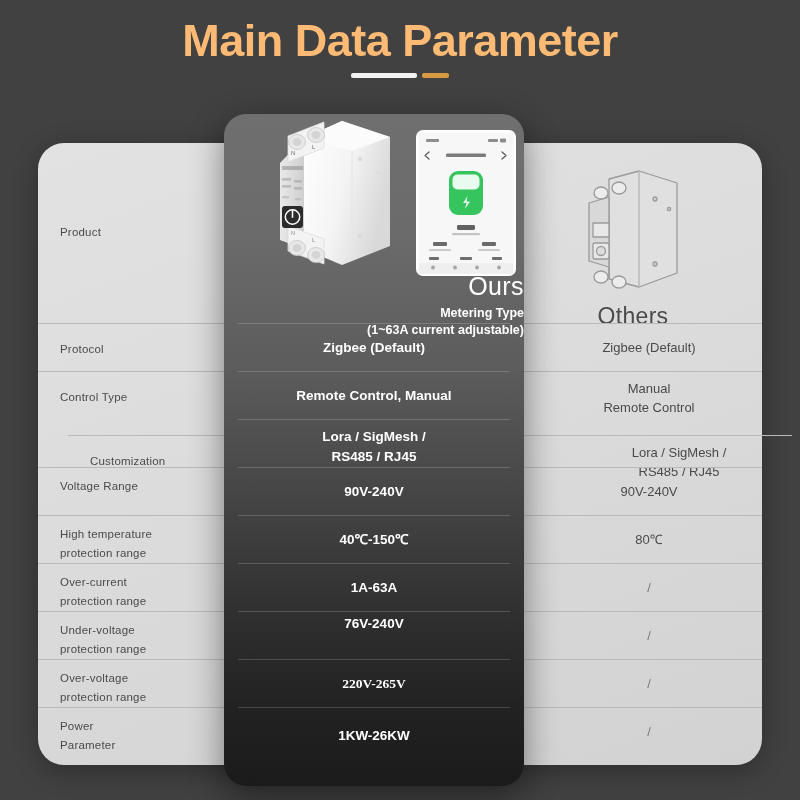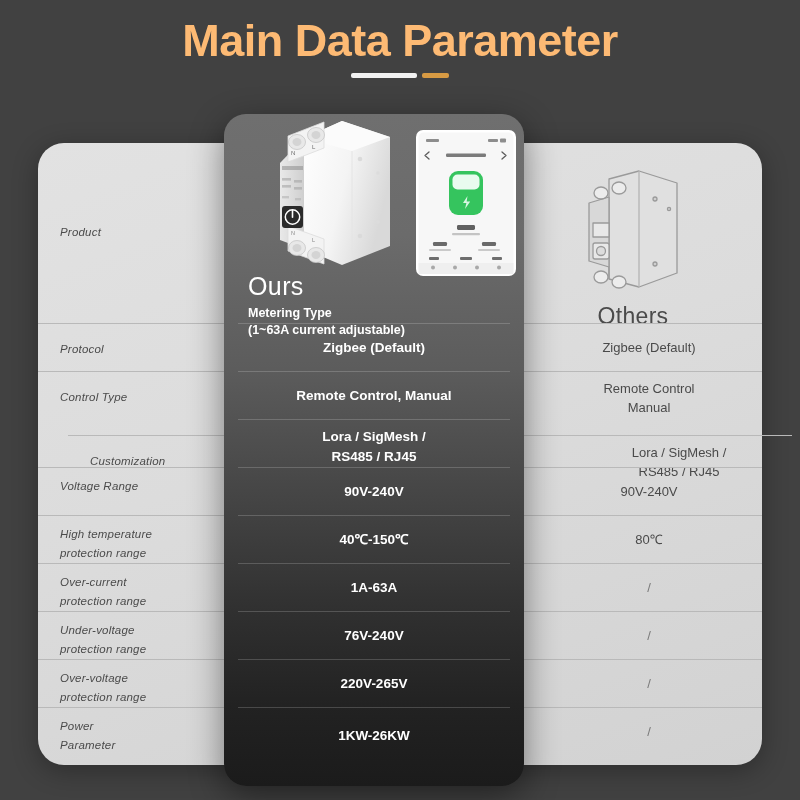--- a/index.html
+++ b/index.html
@@ -49,21 +49,20 @@
   .row:first-child { border-top:none; }
 
   .row-label {
     position:absolute;
     left:22px;
     width:160px;
     font-size:11.5px;
     color:#4b4b4b;
     line-height:1.65;
     letter-spacing:0.2px;
-    font-style:italic;
   }
   .row-other {
     position:absolute;
     left:498px; width:226px;
     text-align:center;
     font-size:13px;
     color:#4a4a4a;
     line-height:1.45;
   }
   .row-other.slash { font-size:13px; color:#7a7a7a; }
@@ -107,21 +106,21 @@
     line-height:1.5;
   }
   .c-div {
     position:absolute; left:14px; width:272px; height:1px;
     background:rgba(255,255,255,0.18);
   }
 
   
   .ours-head {
     position:absolute; left:0; top:0; width:100%;
-    text-align:left;
+    text-align:right;
     padding-left:24px;
   }
   .ours-media {
     position:relative; height:150px; margin-top:6px;
   }
   .ours-title {
     font-size:25px; color:#ffffff; letter-spacing:0.4px;
     margin-top:2px;
   }
   .ours-sub {
@@ -181,22 +180,22 @@
     </div>
 
     <div class="row" style="top:180px; height:48px;">
       <div class="row-label" style="top:16px;">Protocol</div>
       <div class="row-other" style="top:15px;">Zigbee (Default)</div>
     </div>
 
     <div class="row" style="top:228px; height:48px;">
       <div class="row-label" style="top:16px;">Control Type</div>
       <div class="row-other" style="top:8px;">
+        <div>Manual</div>
         <div>Remote Control</div>
-        <div>Manual</div>
       </div>
     </div>
 
     <div class="row" style="top:292px; height:48px;margin-left:30px;">
       <div class="row-label" style="top:16px;">Customization</div>
       <div class="row-other" style="top:8px;">
         <div>Lora / SigMesh /</div>
         <div>RS485 / RJ45</div>
       </div>
     </div>
@@ -373,21 +372,21 @@
     <div class="c-div" style="top:353px;"></div>
     <div class="c-row" style="top:368px;">90V-240V</div>
 
     <div class="c-div" style="top:401px;"></div>
     <div class="c-row" style="top:416px;">40℃-150℃</div>
 
     <div class="c-div" style="top:449px;"></div>
     <div class="c-row" style="top:464px;">1A-63A</div>
 
     <div class="c-div" style="top:497px;"></div>
-    <div class="c-row" style="top:512px;">76V-240V</div>
+    <div class="c-row" style="top:500px;">76V-240V</div>
 
     <div class="c-div" style="top:545px;"></div>
-    <div class="c-row" style="top:560px;">220V-265V</div>
+    <div class="c-row" style="top:560px;font-family:Liberation Serif, serif;">220V-265V</div>
 
     <div class="c-div" style="top:593px;"></div>
     <div class="c-row" style="top:612px;">1KW-26KW</div>
   </div>
 </div>
 
 </body></html>

